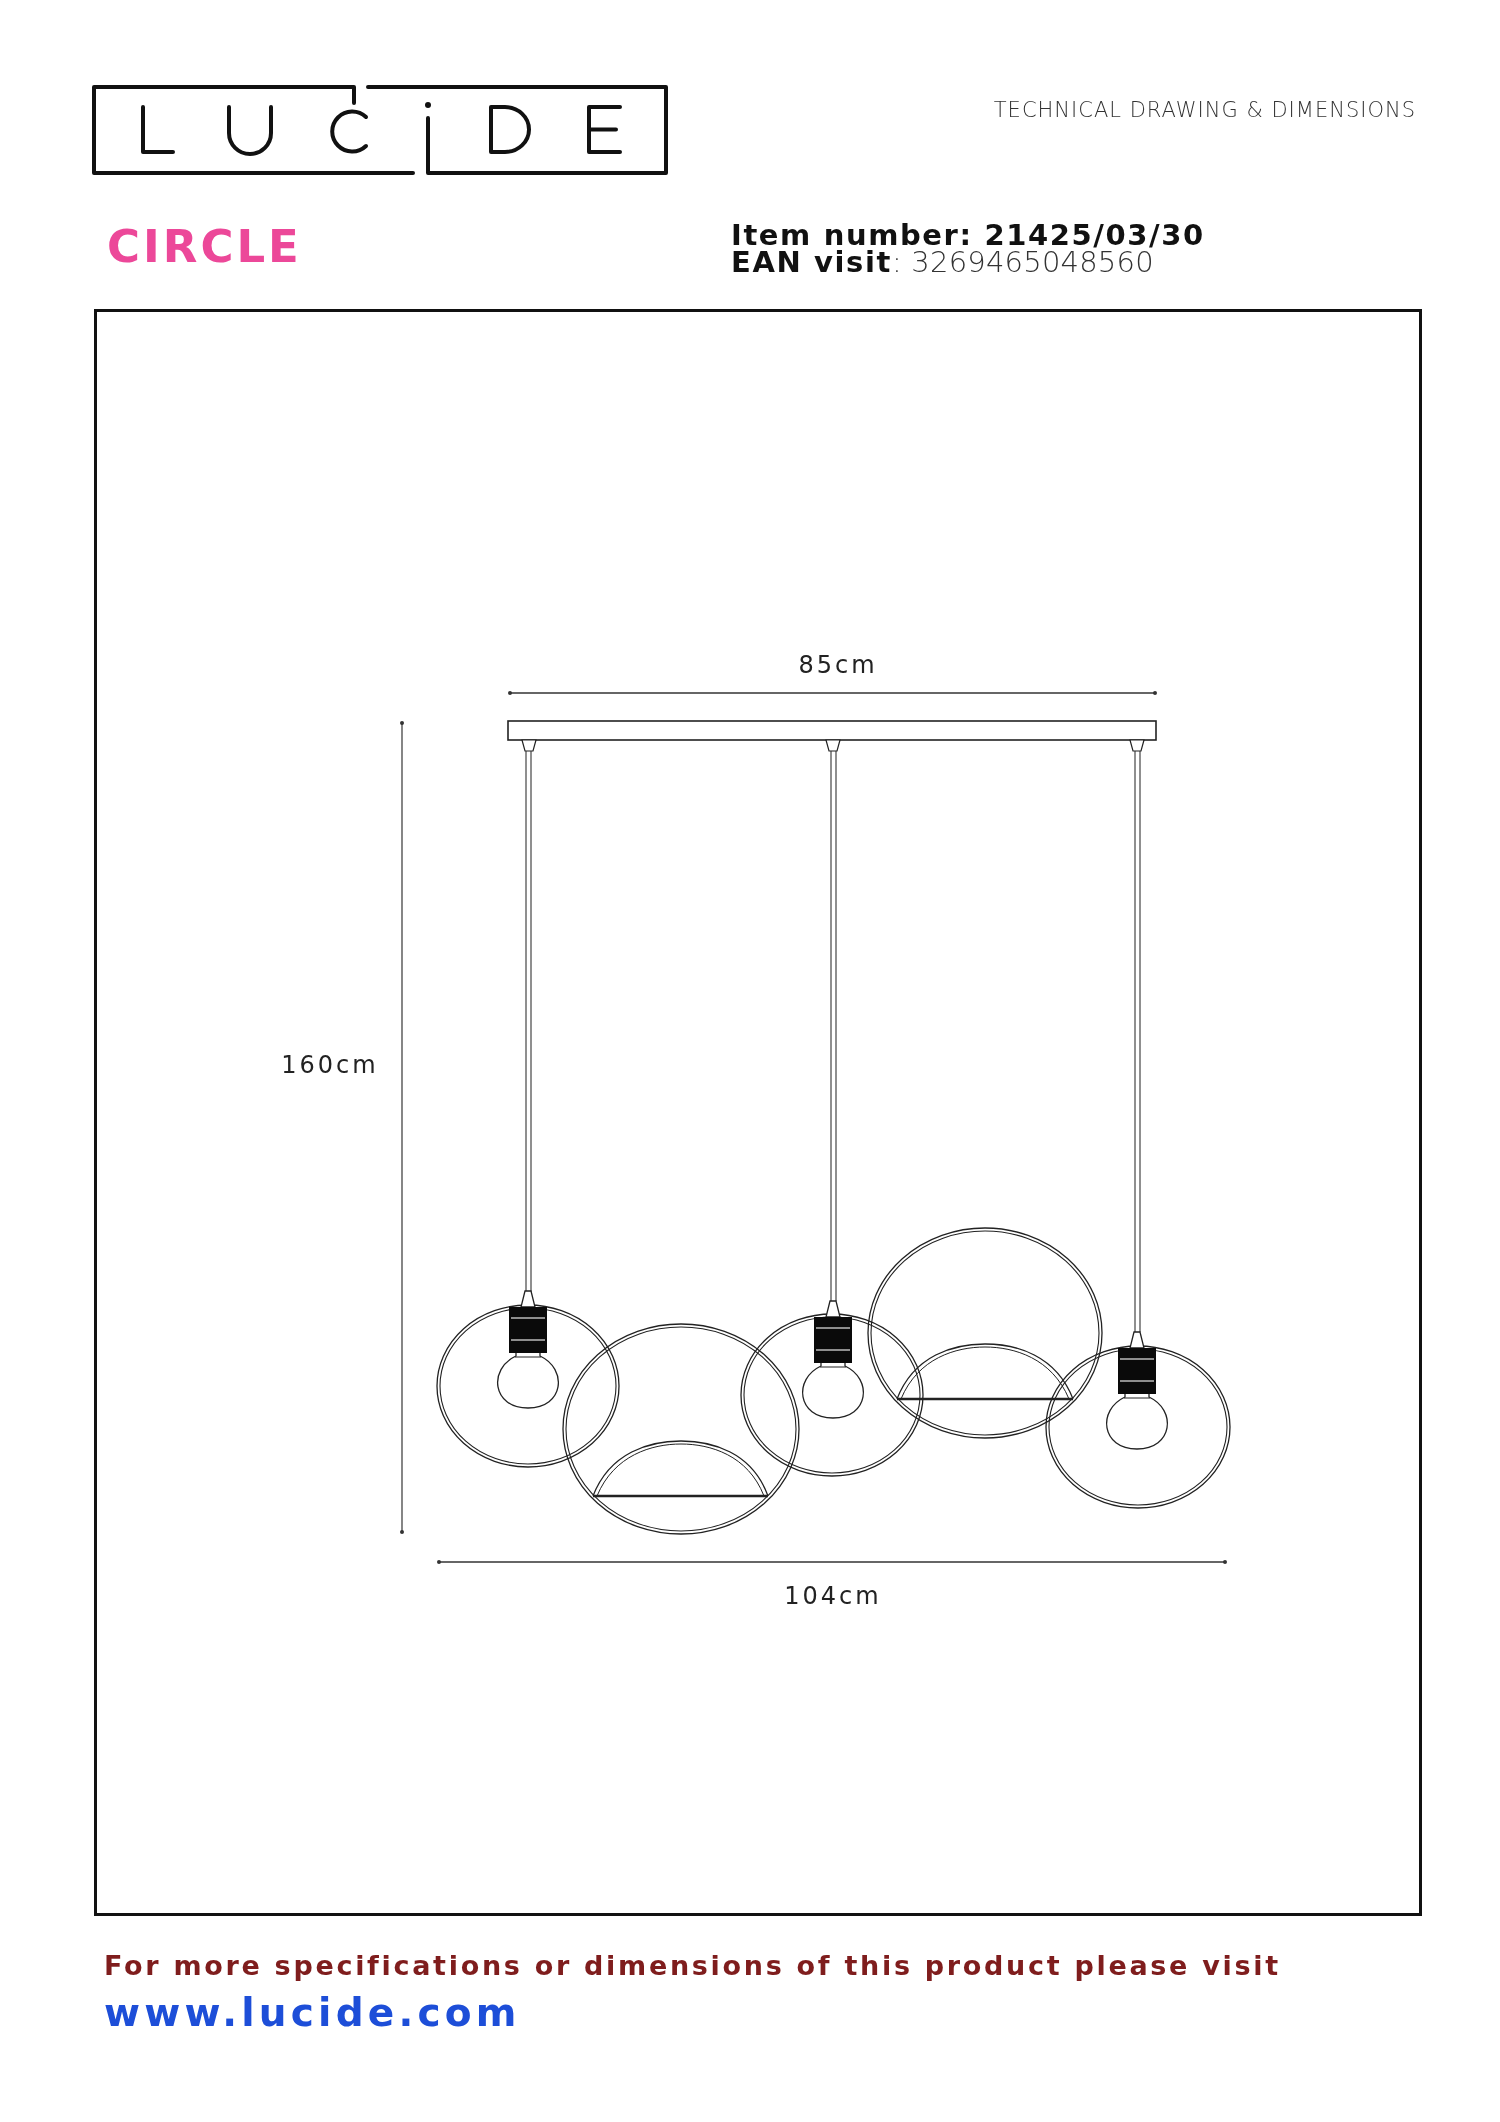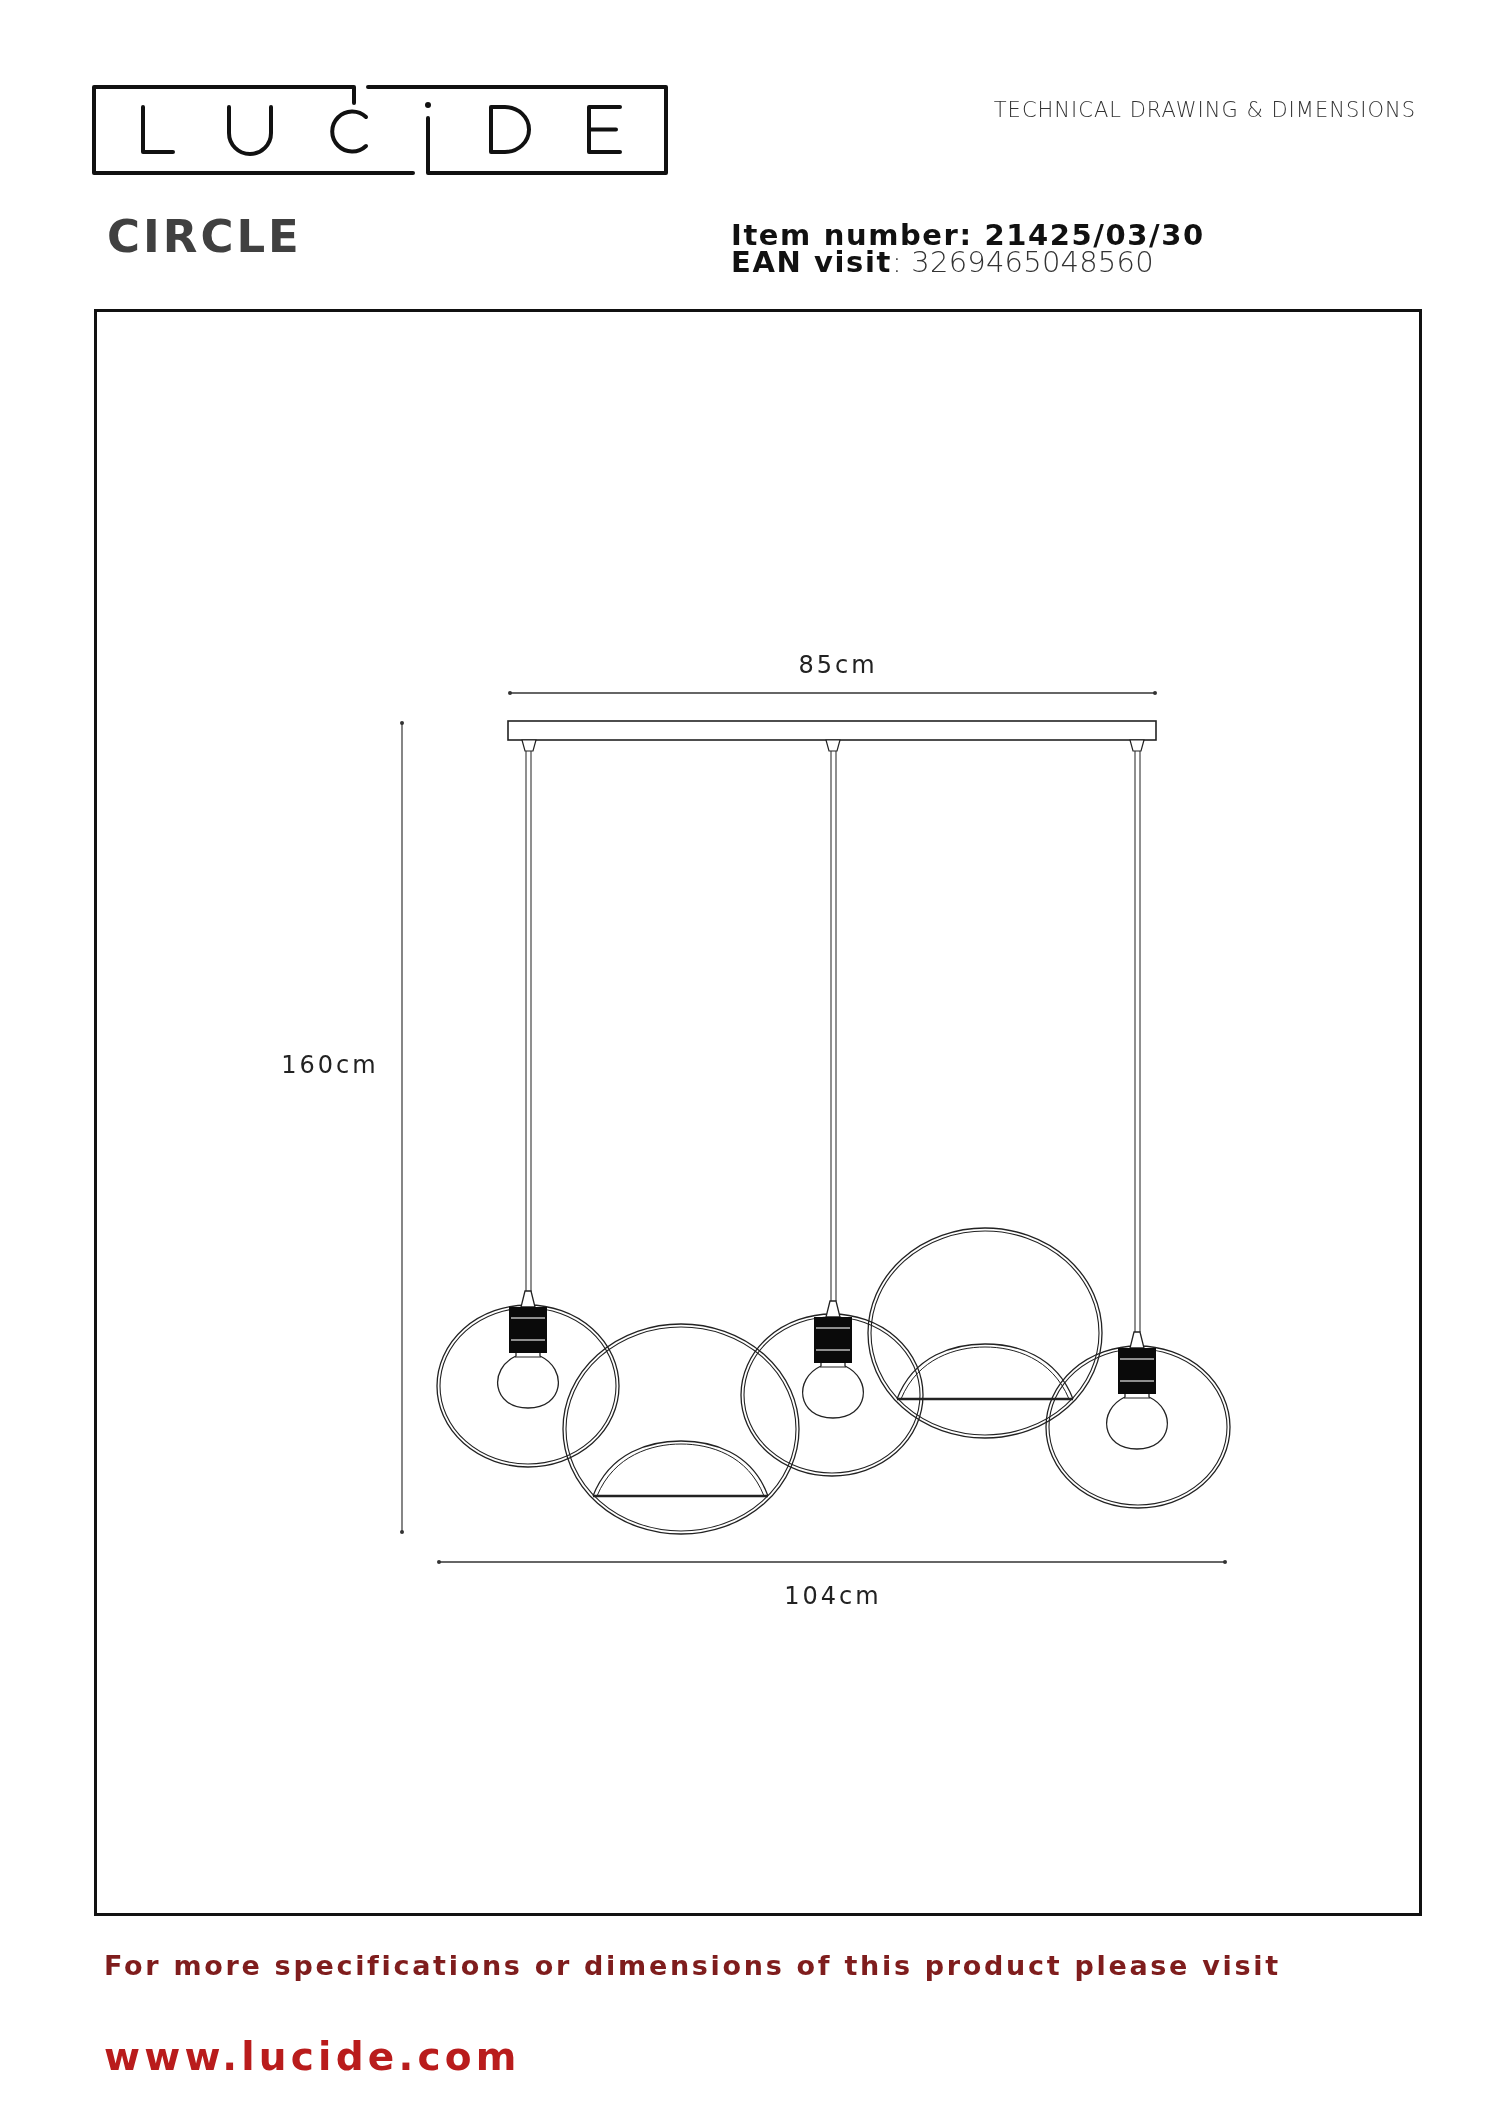--- a/index.html
+++ b/index.html
@@ -3,34 +3,34 @@
 <meta charset="utf-8">
 <style>
   html, body { margin: 0; padding: 0; background: #ffffff; }
   body { width: 1500px; height: 2122px; position: relative; overflow: hidden;
          font-family: "Liberation Sans", "DejaVu Sans", sans-serif; color: #111; }
   .abs { position: absolute; }
   #logo { left: 0; top: 0; width: 700px; height: 200px; }
   .doc-type { left: 900px; top: 98px; width: 516px; text-align: right;
               font-family: "DejaVu Sans", sans-serif; font-weight: 200; font-size: 21px;
               letter-spacing: 1px; color: #333; white-space: nowrap; }
-  .product-name { left: 107px; top: 210px; font-family: "DejaVu Sans", sans-serif;
-                  font-weight: bold; font-size: 45px; letter-spacing: 3px; color: #404040; }
+  .product-name { left: 107px; top: 220px; font-family: "DejaVu Sans", sans-serif;
+                  font-weight: bold; font-size: 45px; letter-spacing: 3px; color: #ec4899; }
   .meta { left: 731px; top: 222px; font-family: "DejaVu Sans", sans-serif; font-size: 29px;
           line-height: 27px; letter-spacing: 1.6px; color: #111; white-space: nowrap; }
   .meta .lbl { font-weight: bold; }
   .meta .val-bold { font-weight: bold; }
   .meta .val-thin { font-weight: 200; color: #333; letter-spacing: 0.2px; }
   #frame { left: 94px; top: 309px; width: 1322px; height: 1601px; border: 3px solid #111; box-sizing: content-box; }
   #drawing { left: 0; top: 0; width: 1500px; height: 2122px; pointer-events: none; }
   .dim-label { font-family: "DejaVu Sans", sans-serif; font-size: 24px; letter-spacing: 3px; fill: #222; }
   .footer-line1 { left: 104px; top: 1950px; font-family: "DejaVu Sans", sans-serif; font-weight: bold;
                   font-size: 27px; letter-spacing: 2.7px; color: #7f1d1d; white-space: nowrap; }
   .footer-url { left: 104px; top: 1990px; font-family: "DejaVu Sans", sans-serif; font-weight: bold;
-                font-size: 39px; letter-spacing: 4.2px; color: #b91c1c; white-space: nowrap; margin-top: 44px; }
+                font-size: 39px; letter-spacing: 4.2px; color: #1d4ed8; white-space: nowrap; }
   .footer-url a { color: inherit; text-decoration: none; }
 </style>
 </head>
 <body>
 
 <svg id="logo" class="abs" viewBox="0 0 700 200" width="700" height="200">
   <g fill="none" stroke="#111" stroke-width="4" stroke-linecap="round" stroke-linejoin="round">
 
     <path d="M354 103 L354 87 L94 87 L94 173 L413 173"></path>
 

